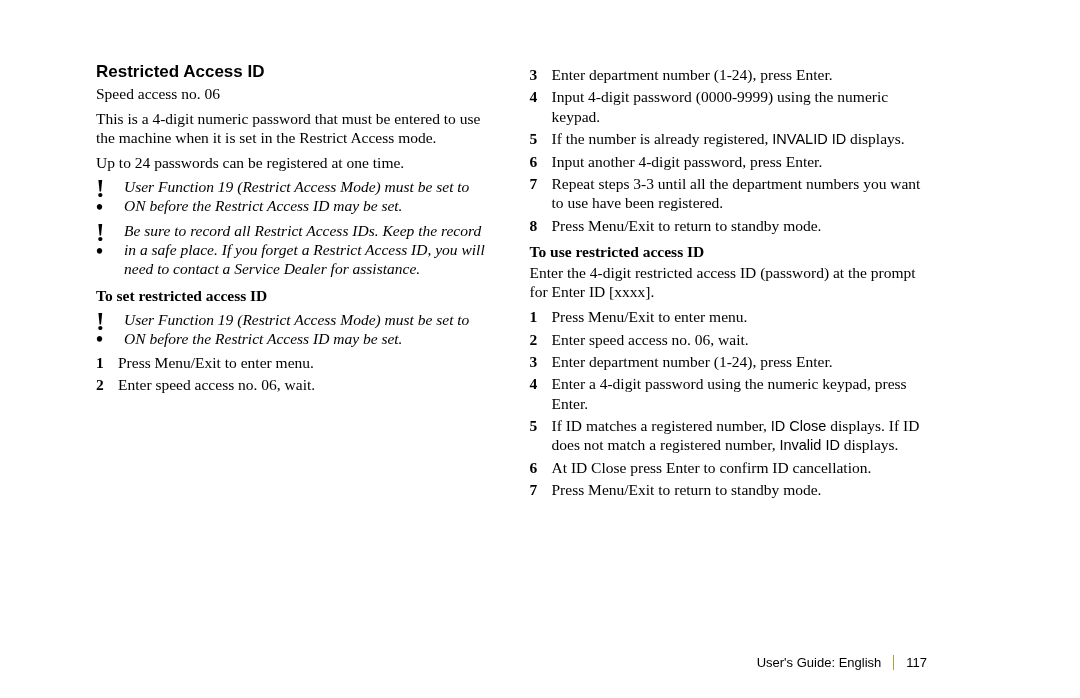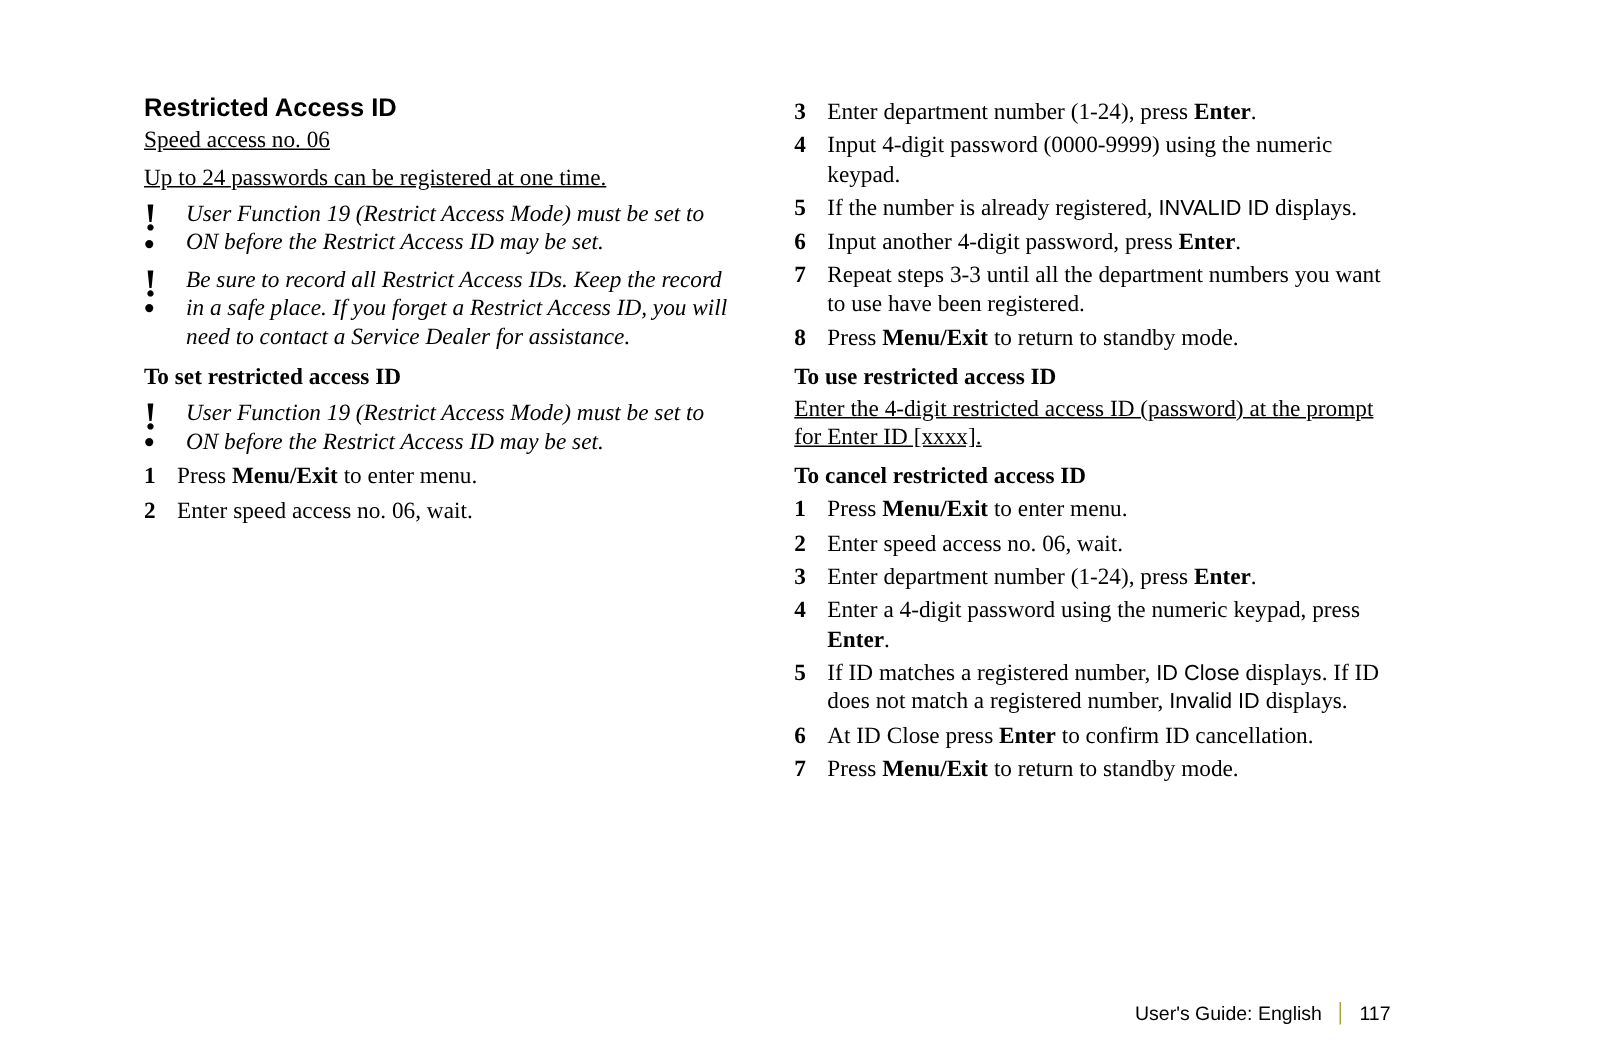--- a/index.html
+++ b/index.html
@@ -29,21 +29,20 @@
   }
   .title {
     font-family: Arial, Helvetica, sans-serif;
     font-weight: 700;
     font-size: 17px;
     margin: 0 0 2px 0;
   }
   .para {
     margin: 2px 0 6px 0;
     line-height: 1.23;
-    text-decoration: underline;
   }
   .note-row {
     display: flex;
     align-items: flex-start;
     margin: 6px 0 4px 0;
   }
   .note-icon {
     width: 28px;
     flex: 0 0 28px;
     font-weight: 700;
@@ -74,27 +73,27 @@
     margin: 3px 0 3px 0;
     line-height: 1.25;
   }
   ol.steps li .num {
     flex: 0 0 22px;
     font-weight: 700;
   }
   ol.steps li .txt {
     flex: 1;
   }
-  .b { font-weight: 700; }
+  .b { font-weight: 400; }
   .sans { font-family: Arial, Helvetica, sans-serif; font-size: 14.5px; }
 
   .footer {
     position: absolute;
     right: 73px;
-    bottom: 15px;
+    bottom: 28px;
     font-family: Arial, Helvetica, sans-serif;
     font-size: 13px;
     display: flex;
     align-items: center;
   }
   .footer .sep {
     display: inline-block;
     width: 1px;
     height: 15px;
     background: #a9a43b;
@@ -105,20 +104,21 @@
 </style>
 </head>
 <body>
 
 <div class="page">
   <div class="columns">
 
     <div class="col">
       <div class="title">Restricted Access ID</div>
       <div class="para">Speed access no. 06</div>
+      <div class="para">This is a 4-digit numeric password that must be entered to use the machine when it is set in the Restrict Access mode.</div>
       <div class="para">Up to 24 passwords can be registered at one time.</div>
 
       <div class="note-row">
         <div class="note-icon"></div>
         <div class="note-text">User Function 19 (Restrict Access Mode) must be set to ON before the Restrict Access ID may be set.</div>
       </div>
       <div class="note-row">
         <div class="note-icon"></div>
         <div class="note-text">Be sure to record all Restrict Access IDs.  Keep the record in a safe place.  If you forget a Restrict Access ID, you will need to contact a Service Dealer for assistance.</div>
       </div>
@@ -166,21 +166,20 @@
         </li>
         <li>
           <span class="num">8</span>
           <span class="txt"><span>Press </span><span class="b">Menu/Exit</span><span> to return to standby mode.</span></span>
         </li>
       </ol>
 
       <div class="subhead">To use restricted access ID</div>
       <div class="para">Enter the 4-digit restricted access ID (password) at the prompt for Enter ID [xxxx].</div>
 
-      <div class="subhead">To cancel restricted access ID</div>
       <ol class="steps">
         <li>
           <span class="num">1</span>
           <span class="txt"><span>Press </span><span class="b">Menu/Exit</span><span> to enter menu.</span></span>
         </li>
         <li>
           <span class="num">2</span>
           <span class="txt">Enter speed access no. 06, wait.</span>
         </li>
         <li>

